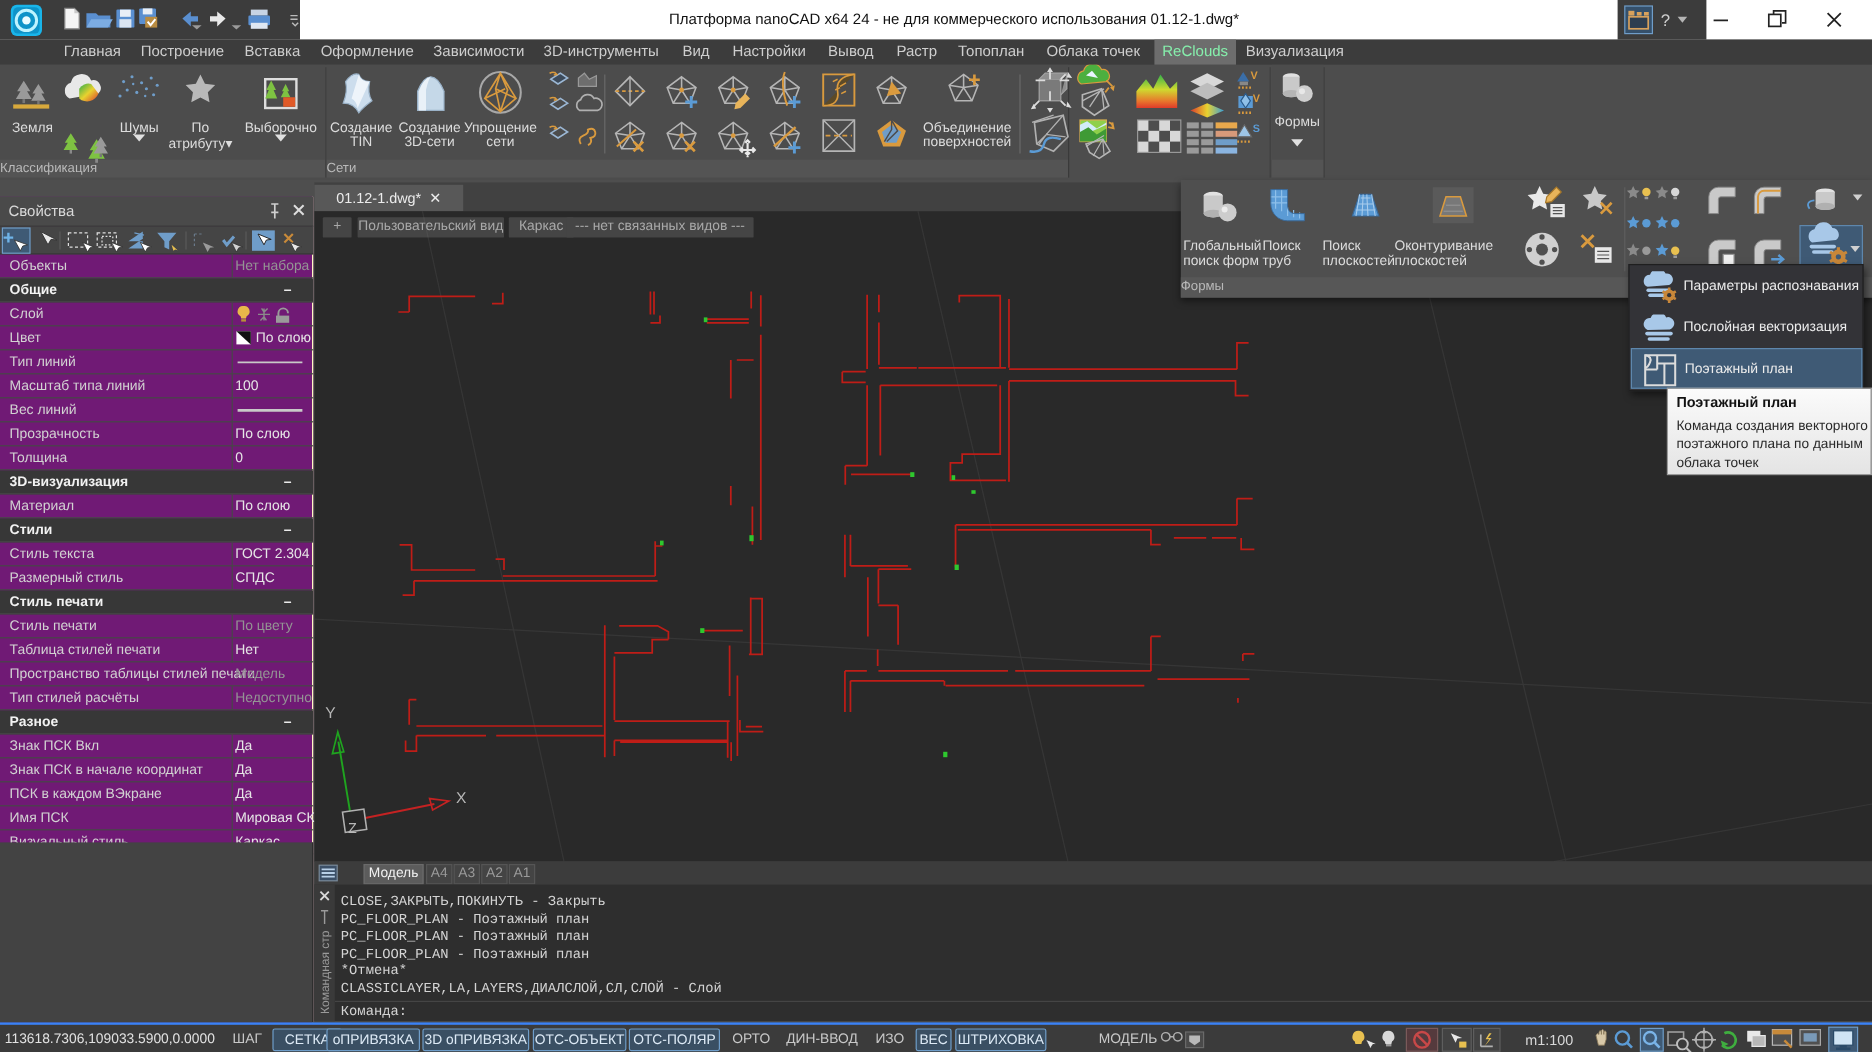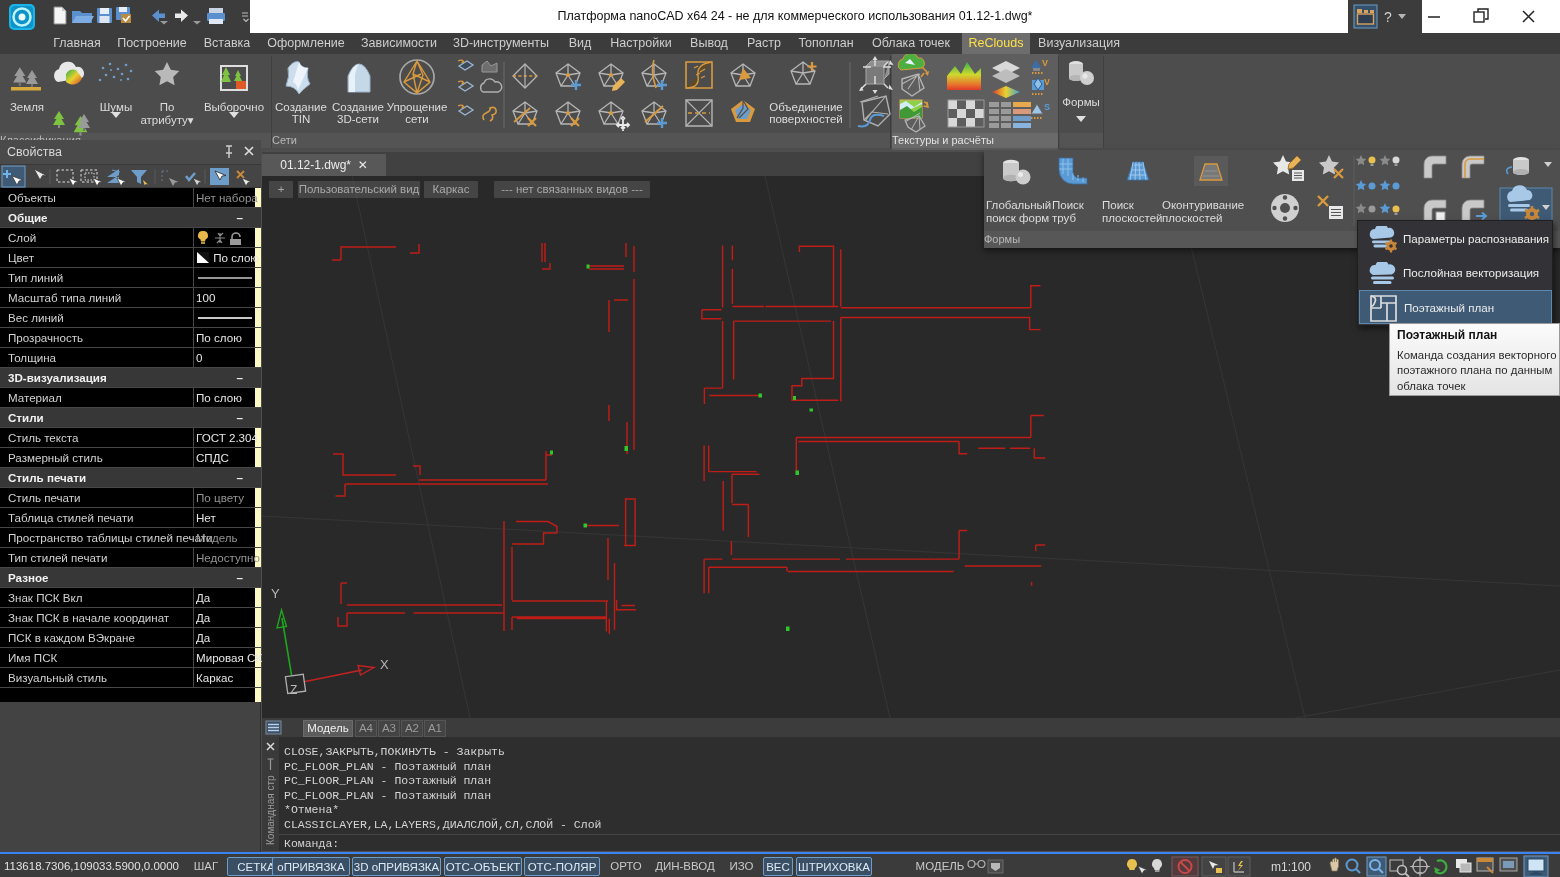--- a/index.html
+++ b/index.html
@@ -7,29 +7,29 @@
 body{position:relative;font-family:"Liberation Sans",sans-serif;background:#4e4e4e;-webkit-font-smoothing:antialiased}
 .abs{position:absolute}
 
 #titlebar{left:0;top:0;width:1560px;height:33px;background:#fff}
 #qat{left:0;top:0;width:250px;height:33px;background:#3c3c3c}
 #title-text{left:250px;top:0;width:1090px;height:33px;line-height:33px;text-align:center;color:#111;font-size:12.5px}
 #helpbox{left:1348px;top:0;width:74px;height:33px;background:#3c3c3c}
 
 #menubar{left:0;top:33px;width:1560px;height:21px;background:#3c3c3c}
 .mtab{position:absolute;top:0;height:21px;line-height:21px;color:#cecece;font-size:12.5px;text-align:center}
-.mtab.active{background:#6d6d6d;color:#fde047}
+.mtab.active{background:#6d6d6d;color:#86efac}
 
 #ribbon{left:0;top:54px;width:1560px;height:96px;background:#4d4d4d}
 .rpanel{position:absolute;top:0;height:96px;background:#4c4c4c}
 .rlabel{position:absolute;bottom:2px;left:0;right:0;height:15px;line-height:15px;text-align:left;color:#b9b9b9;font-size:11px;background:#545454}
 .rsep{position:absolute;top:2px;width:1px;height:92px;background:#404040}
 .ricon-lbl{position:absolute;color:#dcdcdc;font-size:11.5px;text-align:center;line-height:12px}
 
-#props{left:0;top:140px;width:261px;height:700px;background:#000000;border-right:6px solid #fef9c3}
+#props{left:0;top:164px;width:261px;height:700px;background:#701a75;border-right:1px solid #fef9c3}
 #props-fill{left:0;top:702px;width:261px;height:150px;background:#434343;border-right:1px solid #2e2e2e}
 #props-head{left:0;top:0;width:261px;height:25px;background:#4a4a4a;border-bottom:1px solid #383838;color:#d9d9d9;font-size:12.5px;line-height:24px;padding-left:7px}
 #props-tools{left:0;top:25px;width:261px;height:23px;background:#454545;border-bottom:1px solid #383838}
 .prow{position:absolute;left:0;width:261px;height:20px;line-height:20px;font-size:11.6px;color:#d2d2d2;border-bottom:1px solid #474747}
 .prow .lab{position:absolute;left:8px;top:0;white-space:nowrap}
 .prow .val{position:absolute;left:196px;top:0;white-space:nowrap;color:#e6e6e6}
 .prow .val.gray{color:#949494}
 .prow.head{background:#373737;color:#f2f2f2;font-weight:bold;border-bottom:1px solid #474747}
 .prow.head .minus{position:absolute;right:18px;top:0;font-weight:bold}
 .vline{position:absolute;left:193px;top:0;width:1px;height:20px;background:#474747}
@@ -136,23 +136,20 @@
 <div class="mtab active" style="left:962px;width:68px">ReClouds</div>
 <div class="mtab" style="left:1034px;width:90px">Визуализация</div>
 </div>
 
 <div class="abs" id="ribbon">
 <div class="rpanel" style="left:0;width:271px">
       <div class="rlabel">Классификация</div>
     </div>
 <div class="rpanel" style="left:272px;width:618px">
       <div class="rlabel">Сети</div>
-    </div>
-<div class="rpanel" style="left:892px;width:166px;background:#5e5e5e">
-      <div class="rlabel" style="background:#6a6a6a;color:#e2e2e2">Текстуры и расчёты</div>
     </div>
 <div class="rpanel" style="left:1060px;width:43px">
       <div class="rlabel" style="background:#545454"></div>
     </div>
 <div class="rsep" style="left:271px"></div>
 <div class="rsep" style="left:890px;background:#3a3a3a"></div>
 <div class="rsep" style="left:1058px"></div>
 <div class="rsep" style="left:1103px"></div>
 <svg width="1560" height="96" style="position:absolute;left:0;top:0">
 <defs>
@@ -526,21 +523,21 @@
 <div class="prow" style="top:368px">
       <span class="lab">Таблица стилей печати</span>
       <span class="vline"></span>
       <span class="val">Нет</span>
     </div>
 <div class="prow" style="top:388px">
       <span class="lab">Пространство таблицы стилей печати</span>
       <span class="val gray">Модель</span>
     </div>
 <div class="prow" style="top:408px">
-      <span class="lab">Тип стилей печати</span>
+      <span class="lab">Тип стилей расчёты</span>
       <span class="vline"></span>
       <span class="val gray">Недоступно</span>
     </div>
 <div class="prow head" style="top:428px">
       <span class="lab">Разное</span>
       <span class="minus">–</span>
     </div>
 <div class="prow" style="top:448px">
       <span class="lab">Знак ПСК Вкл</span>
       <span class="vline"></span>
@@ -568,21 +565,21 @@
     </div>
 </div>
 <div class="abs" id="props-fill"></div>
 
 <div class="abs" id="docbar"></div>
 <div class="abs" id="doctab">01.12-1.dwg* &nbsp;✕</div>
 <div class="abs" id="canvas">
 <div class="viewbtn" style="left:7px;width:24px">+</div>
 <div class="viewbtn" style="left:36px;width:122px">Пользовательский вид</div>
 <div class="viewbtn" style="left:162px;width:54px">Каркас</div>
-<div class="viewbtn" style="left:232px;width:156px">--- нет связанных видов ---</div>
+<div class="viewbtn" style="left:210px;width:156px">--- нет связанных видов ---</div>
 <svg width="1298" height="542" viewBox="262 176 1298 542" style="position:absolute;left:0;top:0">
 
 <g stroke="#7a7a7a" stroke-width="1" opacity="0.16" fill="none">
  <path d="M352 176L470 718"></path>
  <path d="M262 516L1560 586"></path>
  <path d="M765 176L890 718"></path>
  <path d="M1174 176L1305 718"></path>
  <path d="M1295 718L1560 670"></path>
 </g>
 

